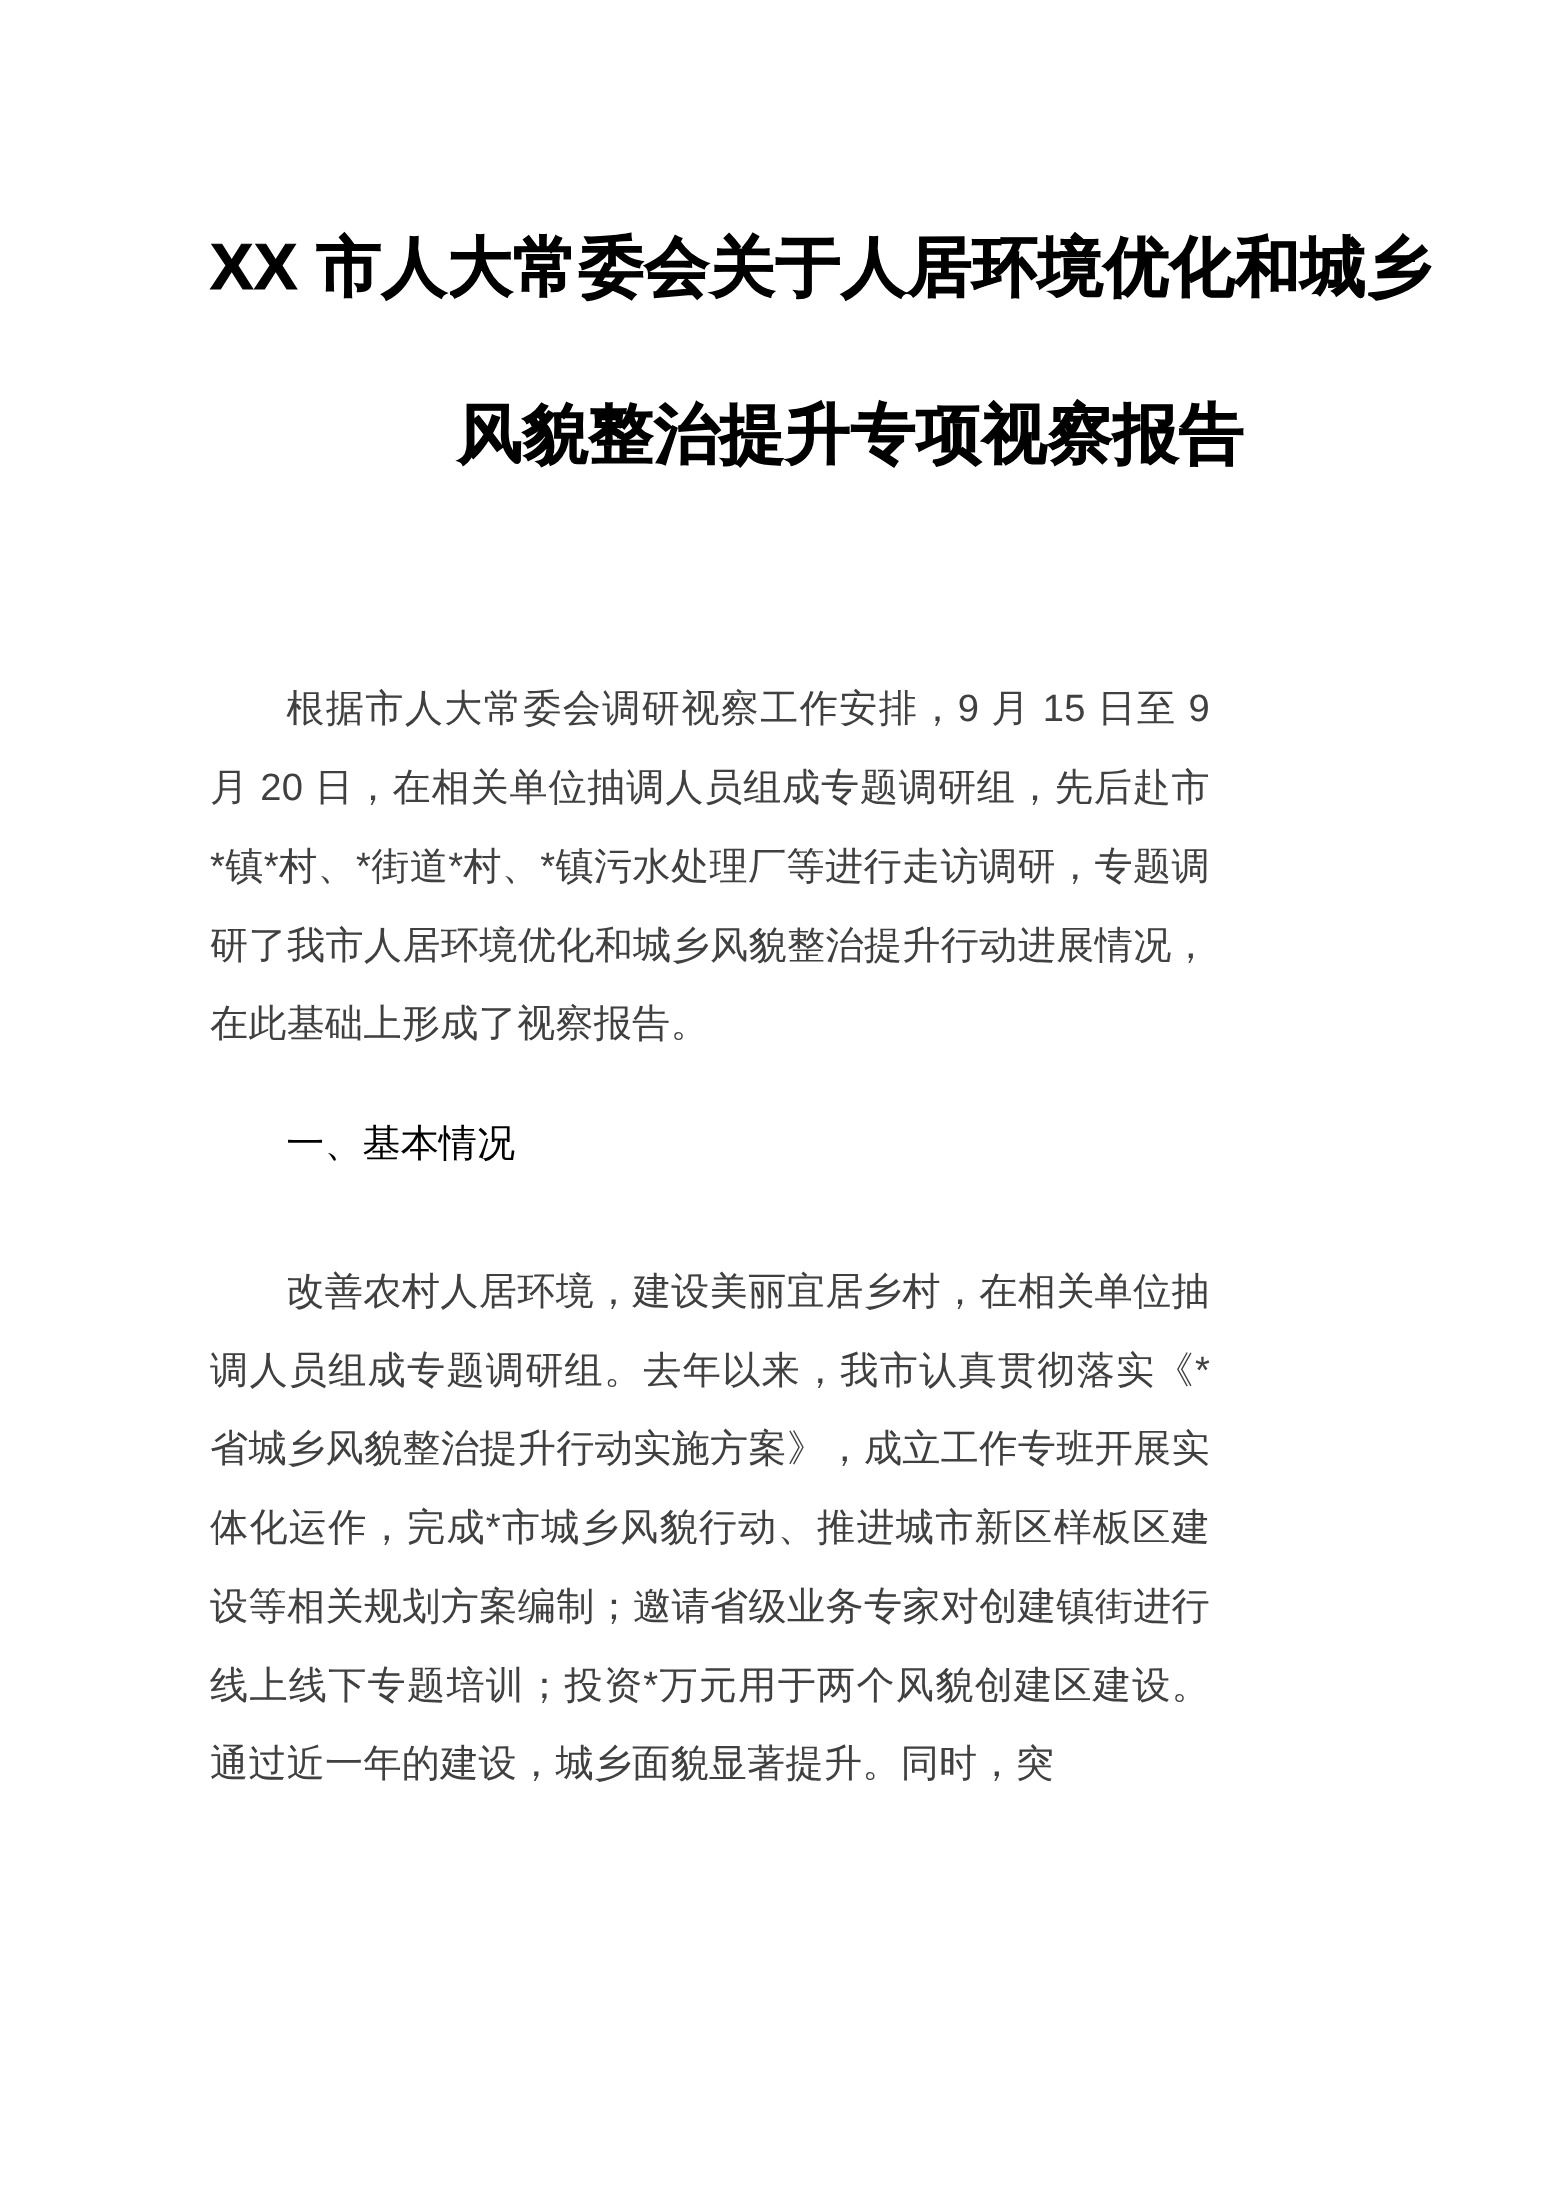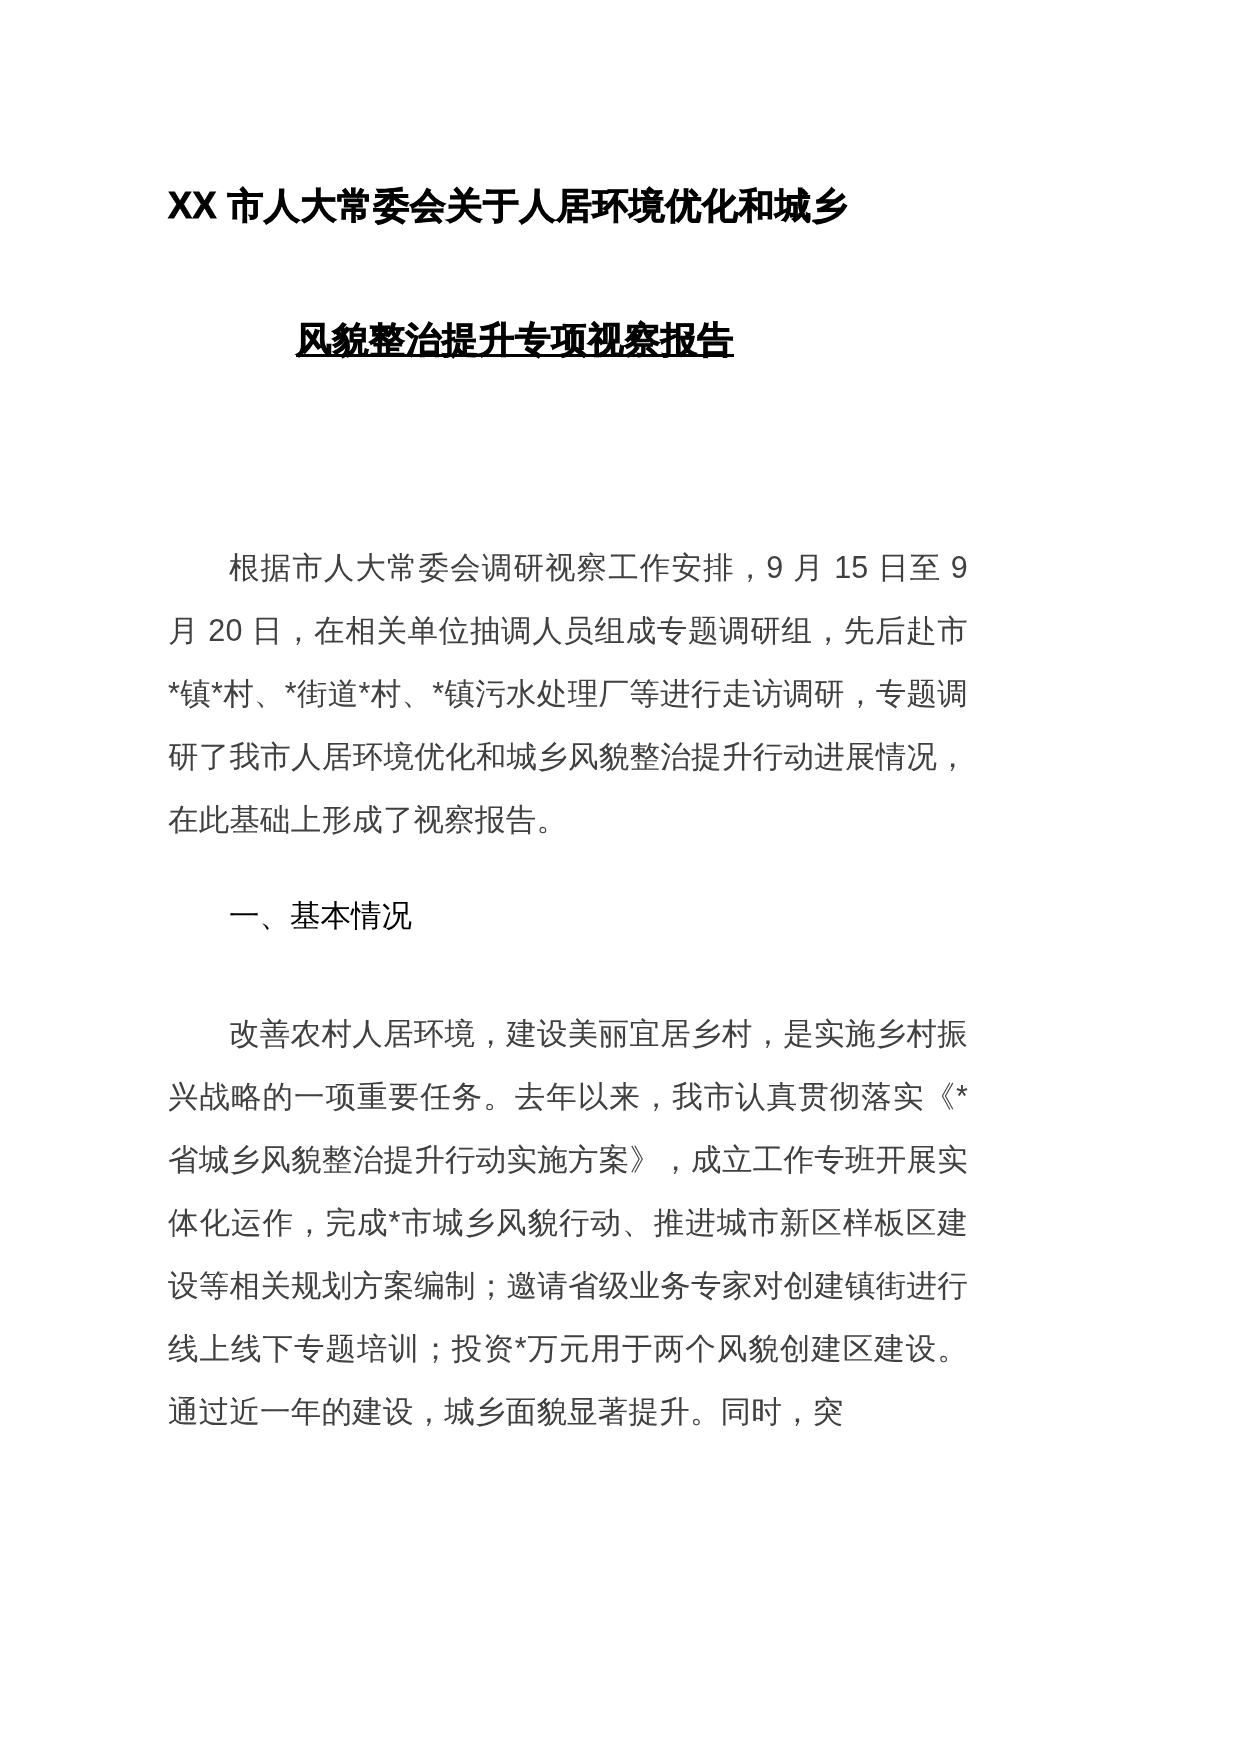--- a/index.html
+++ b/index.html
@@ -30,41 +30,40 @@
     left: 168px;
     top: 0;
     width: 800px;
   }
 
   
   .doc-title {
     margin: 0;
     padding: 0;
     font-weight: 700;
-    font-size: 36px;
+    font-size: 52px;
     line-height: 1.0;
     letter-spacing: 0.5px;
-    text-align: left;
+    text-align: right;
     color: #000;
     -webkit-text-stroke: 0.9px #000;
   }
   .title-line-1 {
     position: absolute;
     left: 0px;
     top: 188px;
     width: 800px;
     white-space: nowrap;
   }
   .title-line-2 {
     position: absolute;
     left: 128px;
     top: 322px;
     width: 700px;
     white-space: nowrap;
-    text-decoration: underline;
   }
   .para {
     margin: 0;
     font-size: 30.5px;
     line-height: 63px;
     text-align: justify;
     text-justify: inter-ideograph;
     letter-spacing: 0.2px;
     color: #404040;
     font-weight: 400;
@@ -92,16 +91,16 @@
   <div class="content">
 
     <h1 class="doc-title title-line-1">XX 市人大常委会关于人居环境优化和城乡</h1>
 
     <h1 class="doc-title title-line-2">风貌整治提升专项视察报告</h1>
 
     <p class="para indent p1">根据市人大常委会调研视察工作安排，9 月 15 日至 9 月 20 日，在相关单位抽调人员组成专题调研组，先后赴市*镇*村、*街道*村、*镇污水处理厂等进行走访调研，专题调研了我市人居环境优化和城乡风貌整治提升行动进展情况，在此基础上形成了视察报告。</p>
 
     <h2 class="heading-2 h1">一、基本情况</h2>
 
-    <p class="para indent p2">改善农村人居环境，建设美丽宜居乡村，是实施乡村振兴战略的一项重要任务。去年以来，我市认真贯彻落实《*省城乡风貌整治提升行动实施方案》，成立工作专班开展实体化运作，完成*市城乡风貌行动、推进城市新区样板区建设等相关规划方案编制；邀请省级业务专家对创建镇街进行线上线下专题培训；投资*万元用于两个风貌创建区建设。通过近一年的建设，城乡面貌显著提升。同时，突</p>
+    <p class="para indent p2">改善农村人居环境，建设美丽宜居乡村，在相关单位抽调人员组成专题调研组。去年以来，我市认真贯彻落实《*省城乡风貌整治提升行动实施方案》，成立工作专班开展实体化运作，完成*市城乡风貌行动、推进城市新区样板区建设等相关规划方案编制；邀请省级业务专家对创建镇街进行线上线下专题培训；投资*万元用于两个风貌创建区建设。通过近一年的建设，城乡面貌显著提升。同时，突</p>
 
   </div>
 </div>
 
 </body></html>

